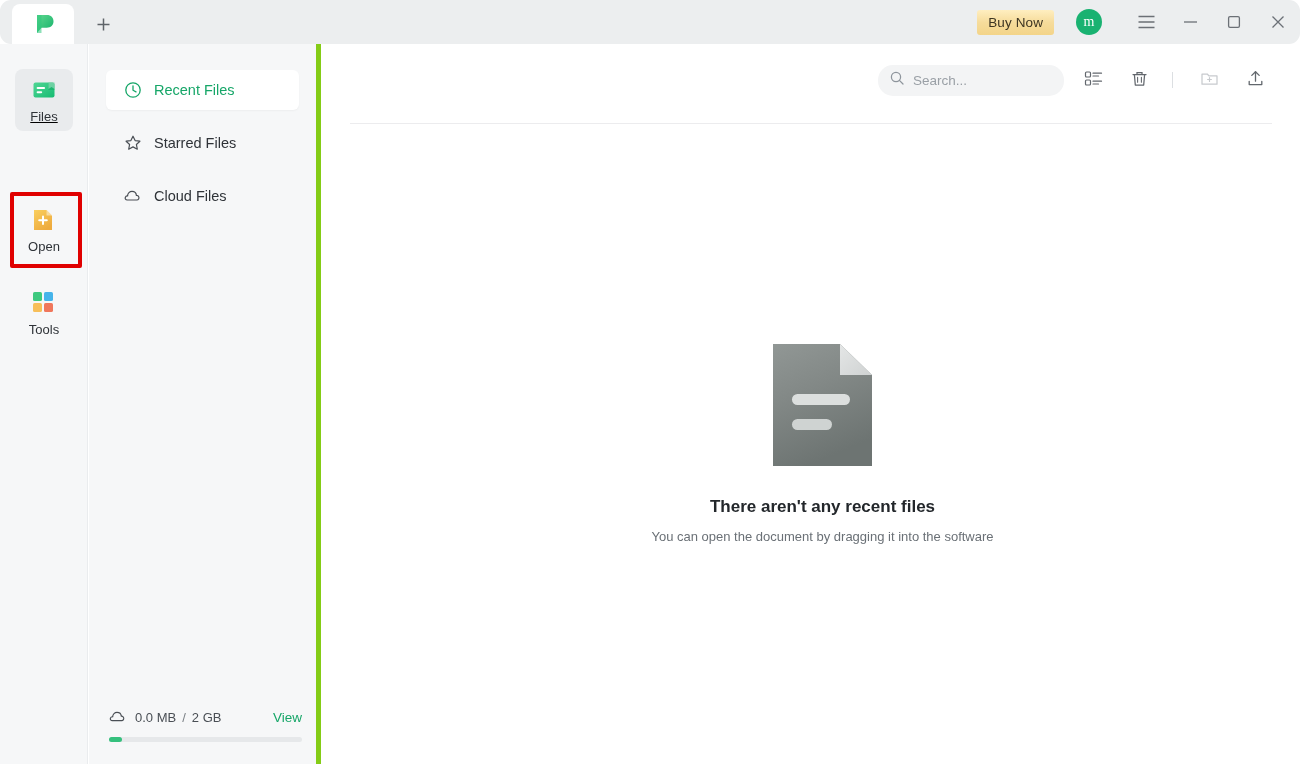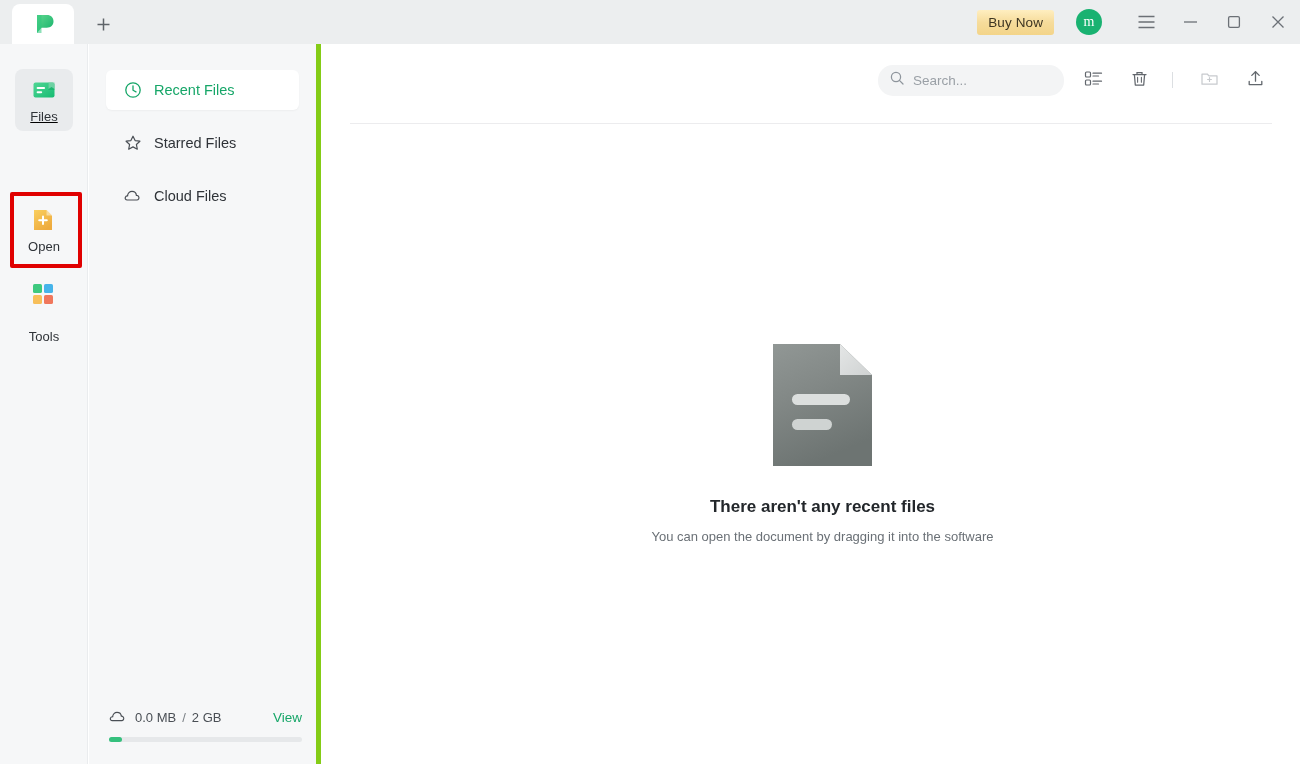--- a/index.html
+++ b/index.html
@@ -14,21 +14,21 @@
     position: relative;
     width: 1300px; height: 764px;
     background: #ffffff;
   }
 
   
   .titlebar {
     position: absolute; left: 0; top: 0;
     width: 1300px; height: 44px;
     background: #eceeef;
-    display: flex; align-items: flex-end;
+    display: flex; align-items: flex-end; border-radius: 11px;
   }
   .tabstrip {
     display: flex; align-items: flex-end;
     height: 44px;
   }
   .tab {
     width: 62px; height: 40px;
     margin-left: 12px;
     background: #ffffff;
     border-radius: 8px 8px 0 0;
@@ -327,21 +327,21 @@
             </linearGradient>
           </defs>
           <path d="M3 3 H15.5 L21 8.4 V23 H3 Z" fill="url(#og)" rx="2"></path>
           <path d="M15.5 3 L21 8.4 H15.5 Z" fill="#ffffff" opacity=".45"></path>
           <path d="M12 9.5 V17 M8.2 13.2 H15.8" stroke="#ffffff" stroke-width="2" stroke-linecap="round" fill="none"></path>
         </svg>
       </span>
       <span class="rail-label">Open</span>
     </div>
 
-    <div class="rail-item" style="top:238px;justify-content:space-between;">
+    <div class="rail-item" style="top:238px;">
       <span class="rail-icon">
         <svg width="24" height="24" viewBox="0 0 24 24">
           <rect x="2" y="2" width="9" height="9" rx="1.6" fill="#3ec97f"></rect>
           <rect x="13" y="2" width="9" height="9" rx="1.6" fill="#46b4ea"></rect>
           <rect x="2" y="13" width="9" height="9" rx="1.6" fill="#f7bf5a"></rect>
           <rect x="13" y="13" width="9" height="9" rx="1.6" fill="#f0775c"></rect>
         </svg>
       </span>
       <span class="rail-label">Tools</span>
     </div>

